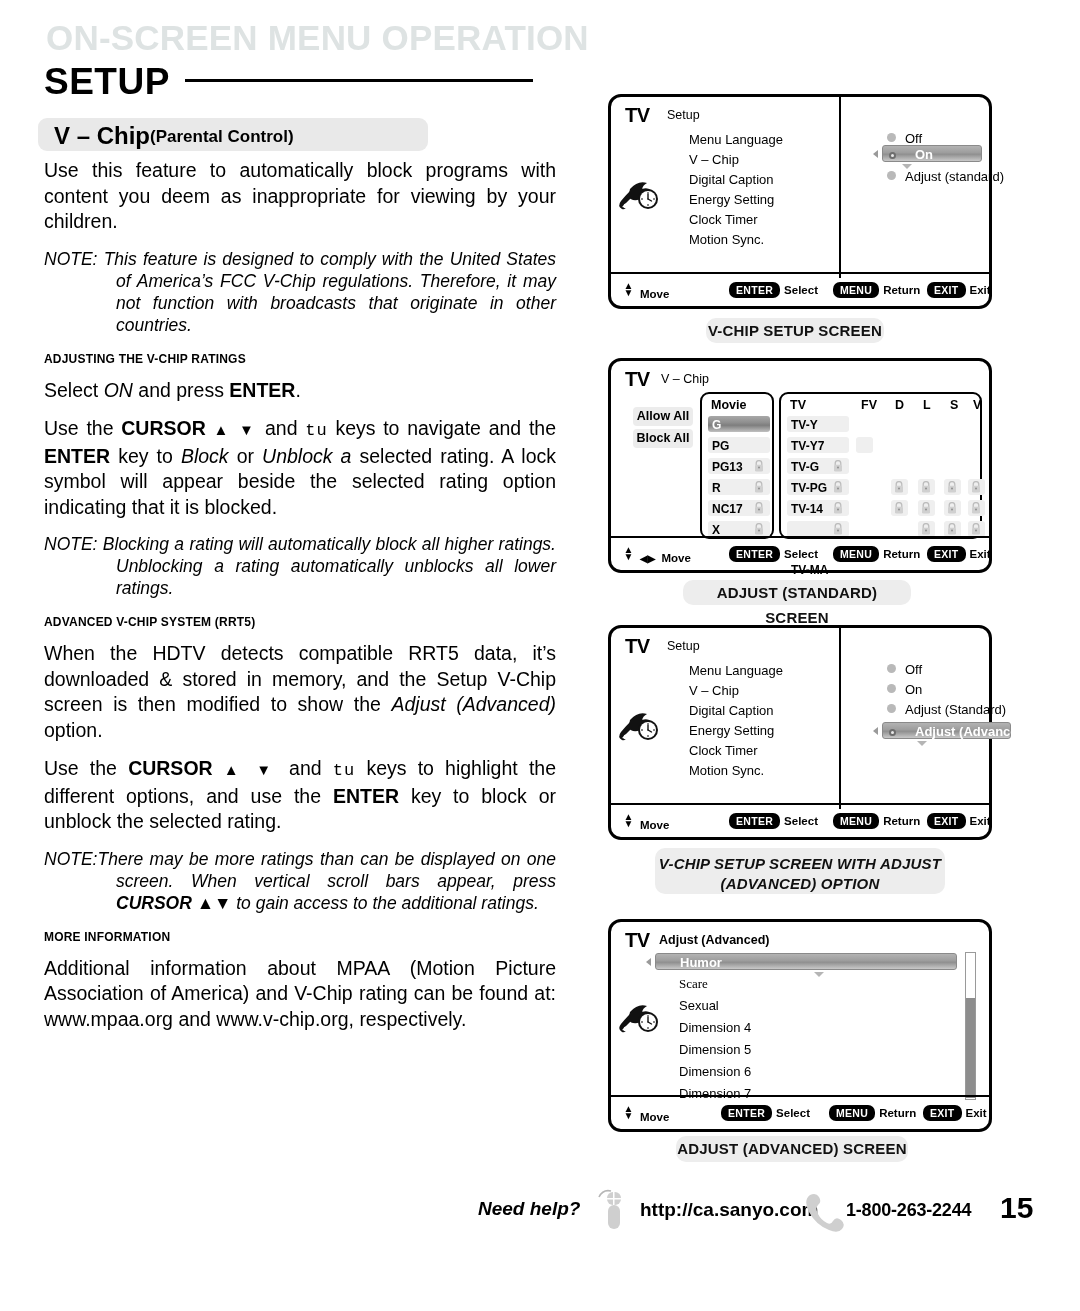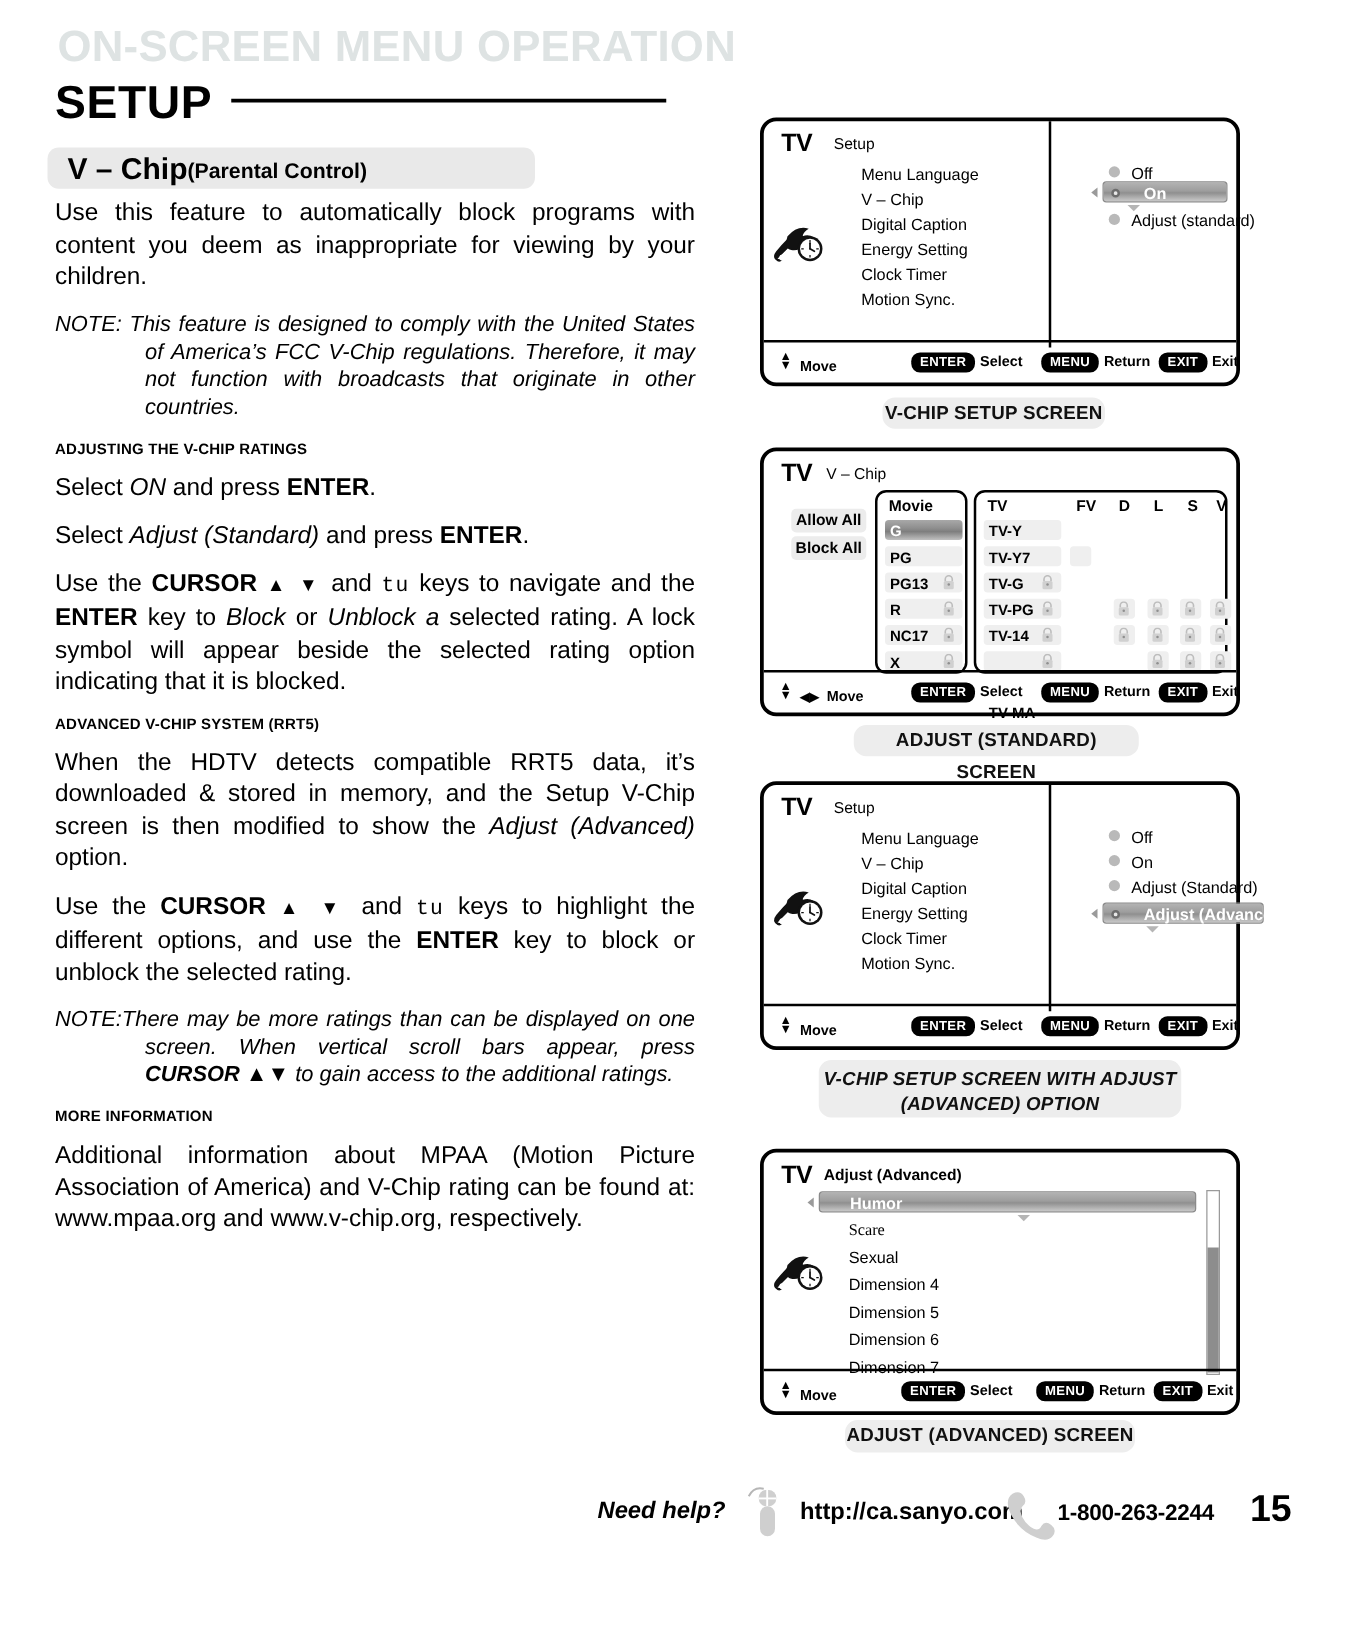--- a/index.html
+++ b/index.html
@@ -190,24 +190,24 @@
   <div class="col-left">
 
     <p class="para">Use this feature to automatically block programs with content you deem as inappropriate for viewing by your children.</p>
 
     <p class="note"><span class="lbl">NOTE:</span> <span>This feature is designed to comply with the United States of America’s FCC V-Chip regulations. Therefore, it may not function with broadcasts that originate in other countries.</span></p>
 
     <div class="sec-head">ADJUSTING THE V-CHIP RATINGS</div>
 
     <p class="para last-line-left"><span>Select </span><i>ON</i><span> and press </span><b>ENTER</b><span>.</span></p>
 
-    <p class="para last-line-left"><span>Select </span><i>Adjust (Standard)</i><span> and press </span><b>ENTER</b><span>.</span></p>
 
     <p class="para"><span>Use the </span><b>CURSOR</b> <b class="arw">▲ ▼</b><span> and </span><span class="mono">tu</span><span> keys to navigate and the </span><b>ENTER</b><span> key to </span><i>Block</i><span> or </span><i>Unblock a</i><span> selected rating. A lock symbol will appear beside the selected rating option indicating that it is blocked.</span></p>
 
+    <p class="note"><span class="lbl">NOTE:</span> <span>Blocking a rating will automatically block all higher ratings. Unblocking a rating automatically unblocks all lower ratings.</span></p>
 
     <div class="sec-head">ADVANCED V-CHIP SYSTEM (RRT5)</div>
 
 
     <p class="para last-line-left"><span>When the HDTV detects compatible RRT5 data, it’s downloaded &amp; stored in memory, and the Setup V-Chip screen is then modified to show the </span><i>Adjust (Advanced)</i><span> option.</span></p>
 
     <p class="para"><span>Use the </span><b>CURSOR</b> <b class="arw">▲ ▼</b><span> and </span><span class="mono">tu</span><span> keys to highlight the different options, and use the </span><b>ENTER</b><span> key to block or unblock the selected rating.</span></p>
 
     <p class="note"><span class="lbl">NOTE:</span><span>There may be more ratings than can be displayed on one screen. When vertical scroll bars appear, press </span><b><i>CURSOR ▲▼</i></b><span> to gain access to the additional ratings.</span></p>
 

